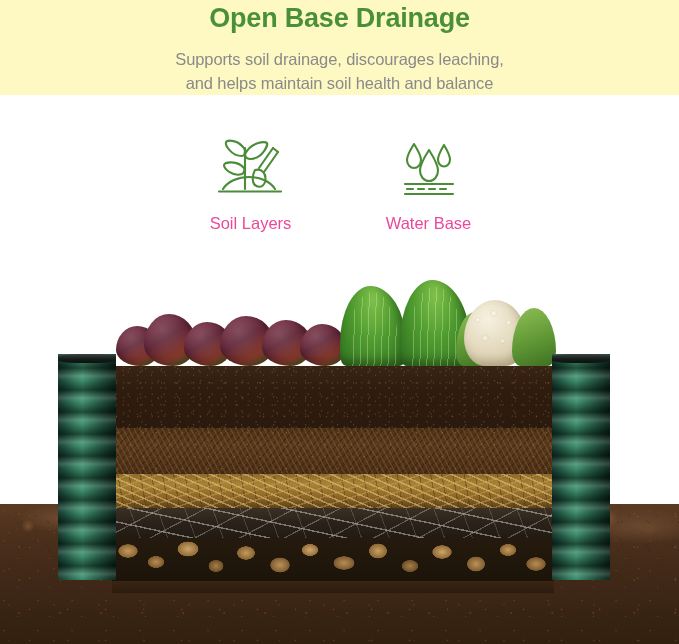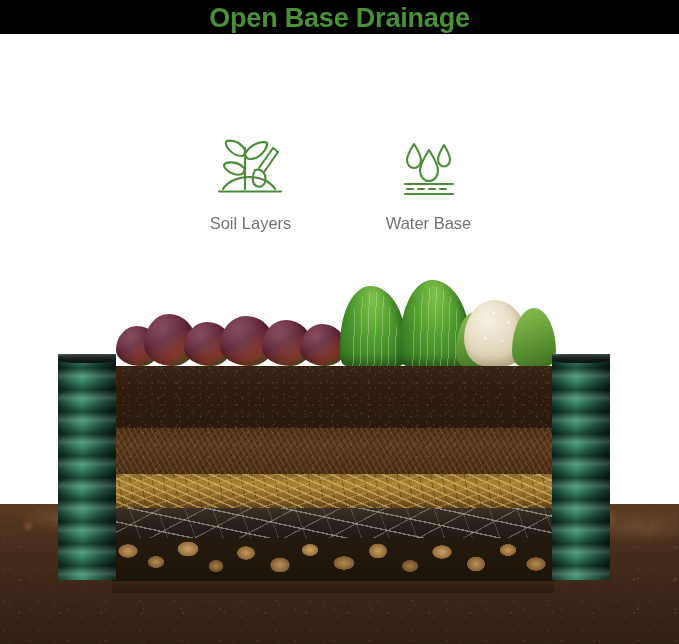--- a/index.html
+++ b/index.html
@@ -13,21 +13,21 @@
     overflow: hidden;
     font-family: "Liberation Sans", sans-serif;
     position: relative;
   }
 
   
   .header {
     width: 679px;
     padding-top: 2px;
     text-align: center;
-    background: #000000;
+    background: #fef9c3;
   }
   .title {
     font-size: 27px;
     font-weight: bold;
     color: #4a9038;
     letter-spacing: -0.2px;
     line-height: 32px;
     margin: 0;
   }
   .subtitle {
@@ -60,21 +60,21 @@
   .feature-icon {
     height: 72px;
     display: flex;
     align-items: center;
     justify-content: center;
   }
   .feature-label {
     margin-top: 10px;
     font-size: 16.5px;
     line-height: 23px;
-    color: #737373;
+    color: #ec4899;
     font-weight: 300;
     text-align: right;
     max-width: 110px;
   }
 
   
   .scene {
     position: absolute;
     top: 280px;
     left: 0;
@@ -323,20 +323,24 @@
   }
 
   .left-post  { left: 58px;  top: 74px;  width: 58px;  height: 226px; }
   .right-post { left: 552px; top: 74px;  width: 58px;  height: 226px; }
 </style>
 </head>
 <body>
 
 <div class="header">
   <h1 class="title">Open Base Drainage</h1>
+  <p class="subtitle">
+    <span class="subtitle-line">Supports soil drainage, discourages leaching,</span>
+    <span class="subtitle-line">and helps maintain soil health and balance</span>
+  </p>
 </div>
 
 <div class="features">
 
   <div class="feature">
     <div class="feature-icon">
       <svg width="72" height="64" viewBox="0 0 72 64" fill="none" stroke="#4a8c38" stroke-width="2.1" stroke-linecap="round" stroke-linejoin="round">
 
         <path d="M8 55 C18 39, 50 39, 60 55"></path>
         <line x1="4" y1="57.5" x2="66" y2="57.5"></line>

